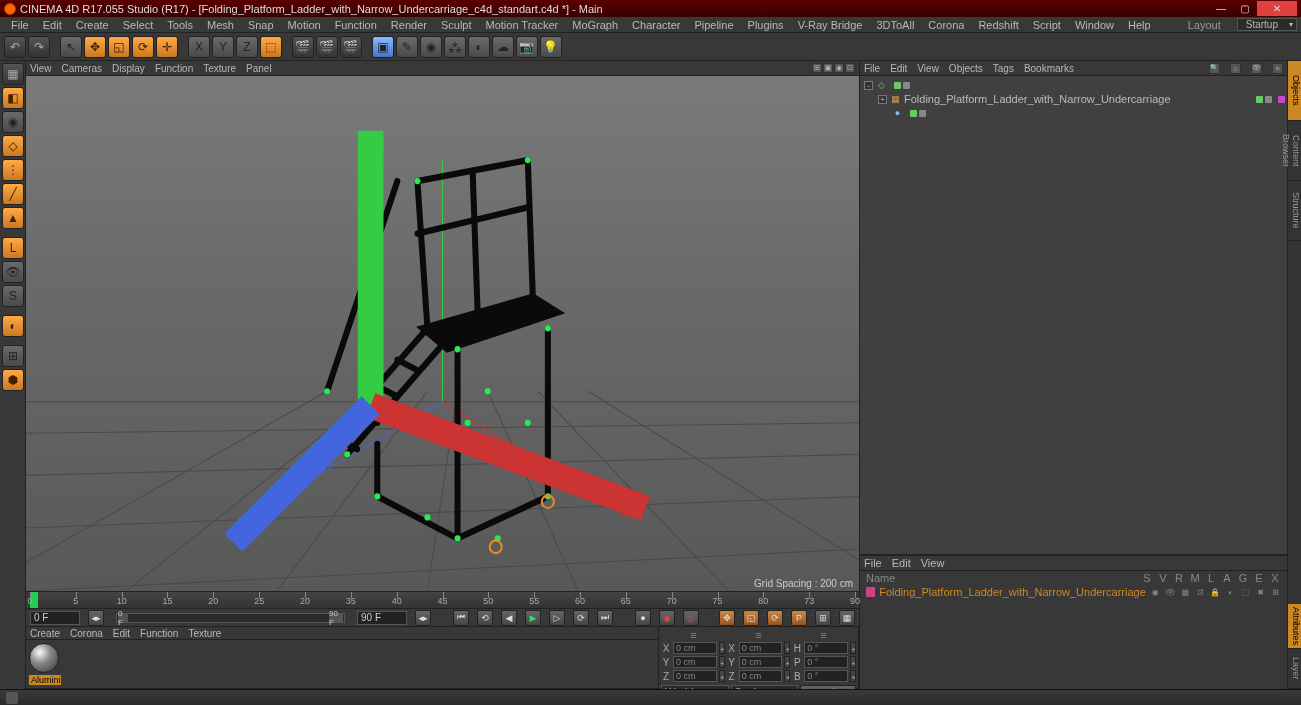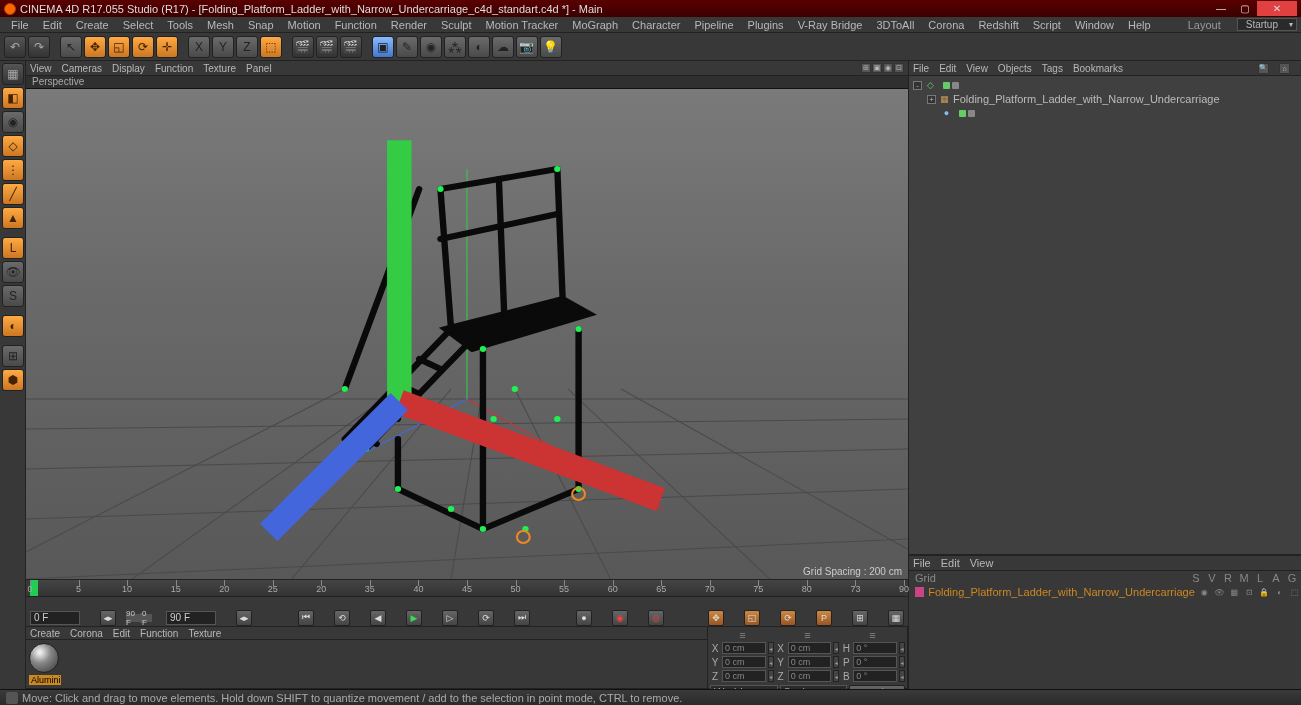--- a/index.html
+++ b/index.html
@@ -48,21 +48,21 @@
 .gridspacing { position:absolute; right:6px; bottom:2px; font-size:10px; color:#ccc; }
 .axis-gizmo { position:absolute; left:14px; bottom:14px; width:30px; height:30px; }
 
 
 .timeline { height: 18px; background: #383838; display:flex; align-items:center; position:relative; border-top:1px solid #222; border-bottom:1px solid #222;}
 .timeline .ruler { flex:1; position:relative; height:100%; background:linear-gradient(#444,#333); margin:0 4px;}
 .timeline .tick { position:absolute; top:0; width:1px; height:6px; background:#888;}
 .timeline .ticklabel { position:absolute; top:4px; font-size:9px; color:#aaa; transform:translateX(-50%);}
 .timeline .playhead { position:absolute; left:0; top:0; width:8px; height:100%; background:#22cc55;}
 
-.timectl { height:18px; background:#383838; display:flex; align-items:center; padding:0 4px; gap:20px; border-bottom:1px solid #222;margin-top:12px;}
+.timectl { height:18px; background:#383838; display:flex; align-items:center; padding:0 4px; gap:8px; border-bottom:1px solid #222;}
 .timectl .field { background:#222; border:1px solid #555; width:50px; height:14px; font-size:10px; padding:0 3px; color:#ccc;}
 .timectl .slider { flex:1; height:10px; background:#2a2a2a; border:1px solid #555; margin:0 4px; position:relative;}
 .timectl .sbtn { width:16px; height:16px; background:linear-gradient(#666,#444); border:1px solid #222; border-radius:2px; display:flex; align-items:center; justify-content:center; font-size:9px; color:#ddd; cursor:pointer;}
 .timectl .sbtn.accent { background:linear-gradient(#cc8844,#995522);}
 .timectl .sbtn.green { color:#33dd55;}
 .timectl .sbtn.red { color:#ee4444;}
 
 
 .matrow { height: 62px; background:#383838; display:flex; border-bottom:1px solid #222;}
 .matpanel { flex:1; display:flex; flex-direction:column; border-right:1px solid #222;}
@@ -216,21 +216,20 @@
         <span class="vitem">Texture</span>
         <span class="vitem">Panel</span>
       <div class="vspacer"></div>
       <div class="vicons">
         <span>⊞</span>
         <span>▣</span>
         <span>◉</span>
         <span>⊡</span>
       </div>
     </div>
-    <div class="vplabel">Perspective</div>
     <div class="viewport">
       <svg viewBox="0 0 830 490" preserveAspectRatio="none">
 
         <defs>
           <linearGradient id="sky" x1="0" y1="0" x2="0" y2="1">
             <stop offset="0" stop-color="#7a7a7a"></stop>
               <stop offset="0.4" stop-color="#6a6a6a"></stop>
               <stop offset="1" stop-color="#585858"></stop>
           </linearGradient>
         </defs>
@@ -510,21 +509,21 @@
   </div>
         </div>
 
       <div class="attrpanel">
         <div class="attrmenu">
             <span class="vitem">File</span>
             <span class="vitem">Edit</span>
             <span class="vitem">View</span>
           </div>
         <div class="attrhdr">
-          <span>Grid</span>
+          <span>Name</span>
           <div class="spacer"></div>
           <span class="h">S</span>
             <span class="h">V</span>
             <span class="h">R</span>
             <span class="h">M</span>
             <span class="h">L</span>
             <span class="h">A</span>
             <span class="h">G</span>
             <span class="h">E</span>
             <span class="h">X</span>
@@ -550,14 +549,13 @@
       <div class="rtab">Structure</div>
       <div style="flex:1"></div>
       <div class="btab active">Attributes</div>
       <div class="btab">Layer</div>
     </div>
   </div>
 </div>
 
 <div class="statusbar">
   <div class="sicon"></div>
-  <span>Move: Click and drag to move elements. Hold down SHIFT to quantize movement / add to the selection in point mode, CTRL to remove.</span>
 </div>
 
 </body></html>

